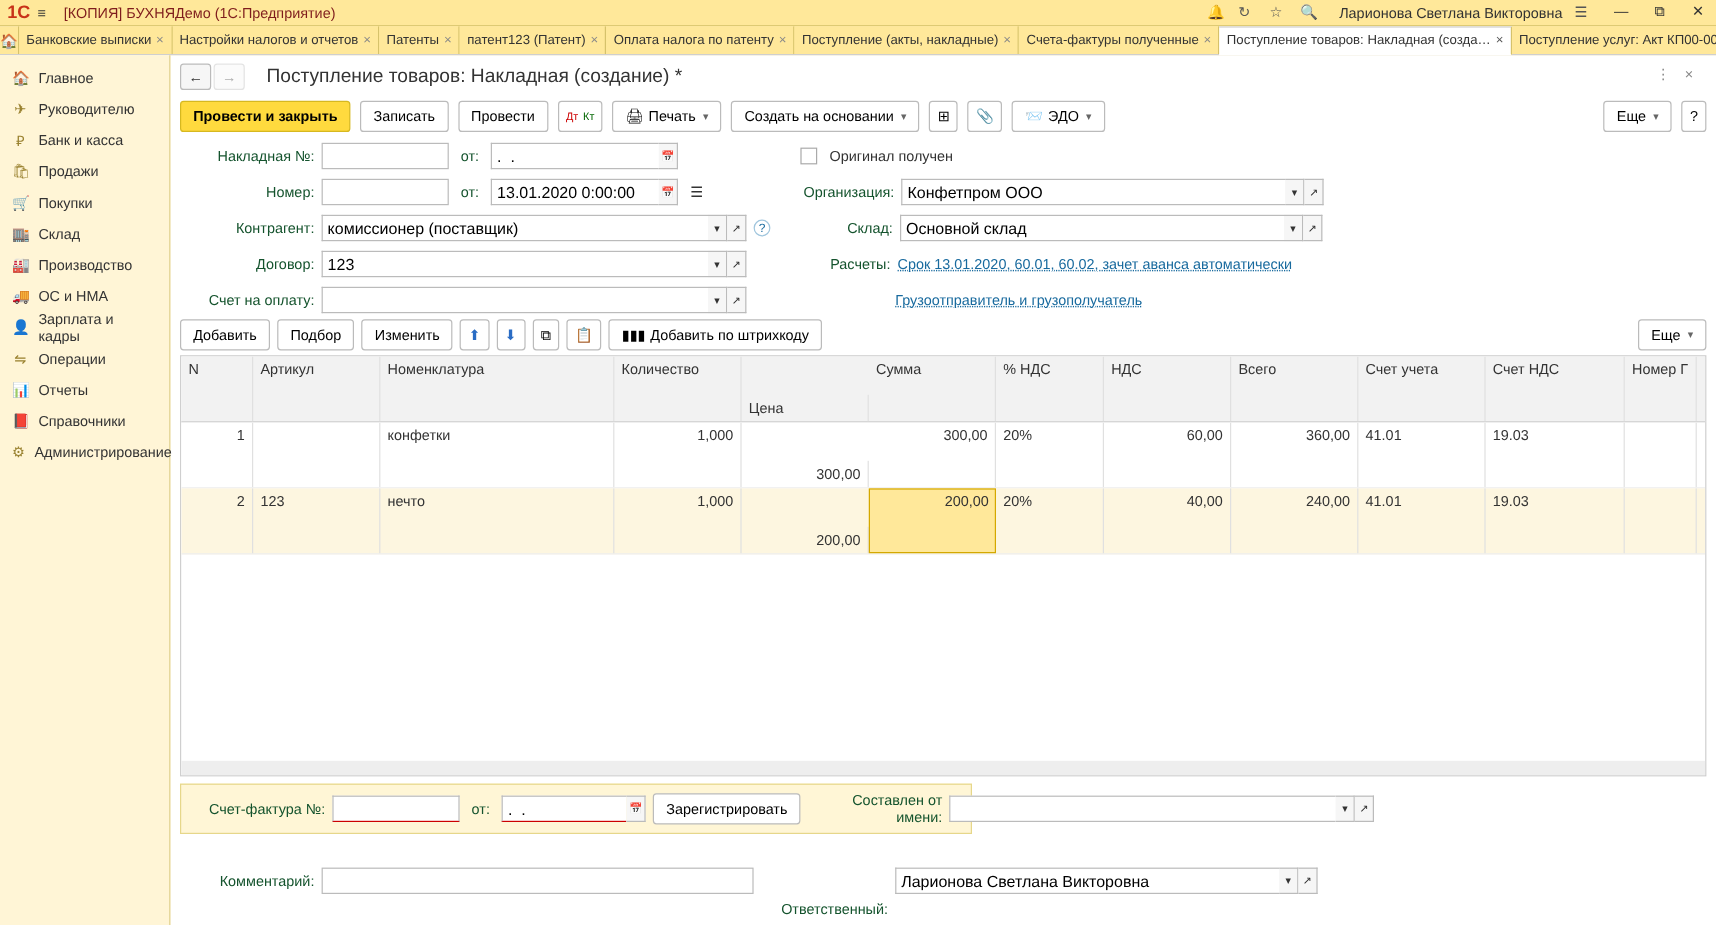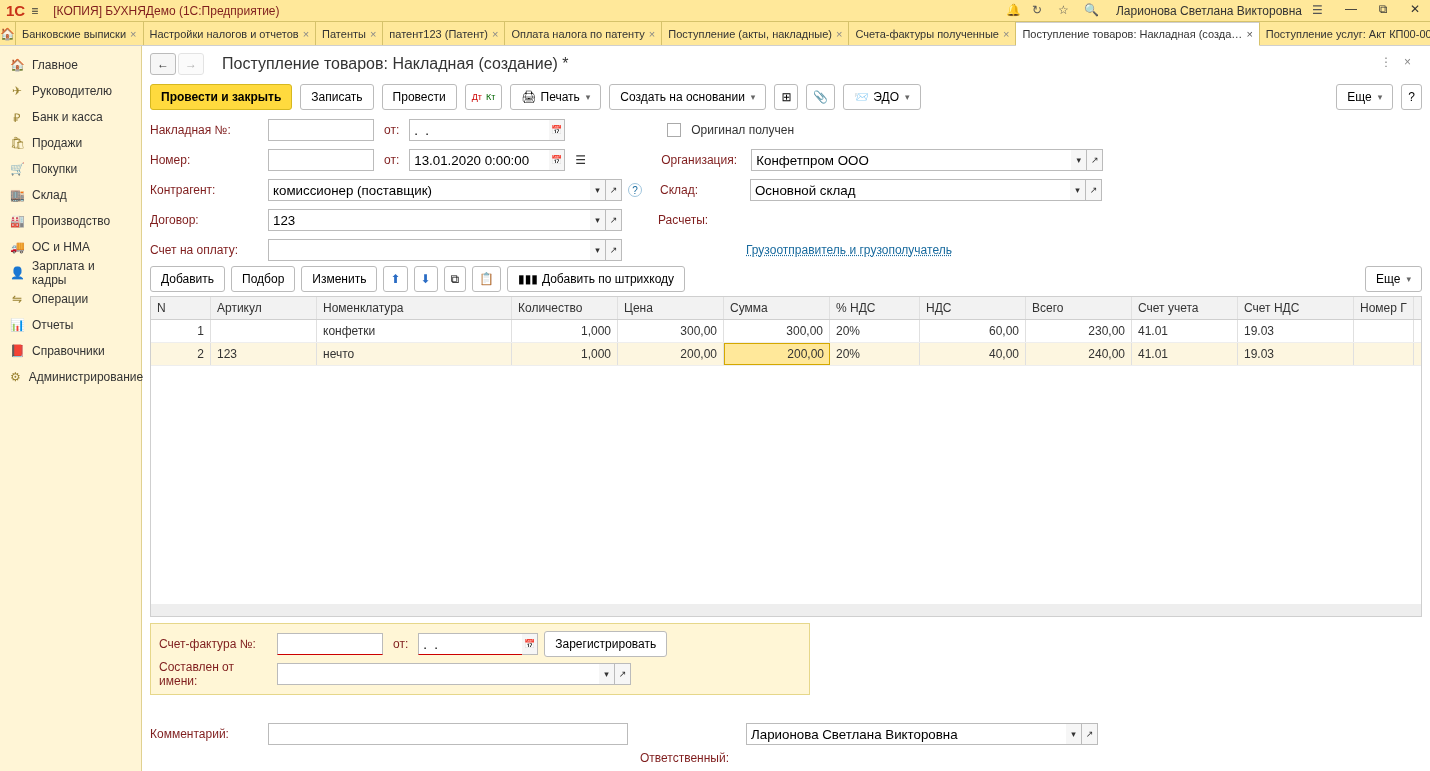--- a/index.html
+++ b/index.html
@@ -45,21 +45,21 @@
 .toolbar { display: flex; align-items: center; gap: 8px; padding: 4px 0 8px 0; }
 .btn { height: 26px; padding: 0 10px; border: 1px solid #bbb; background: #fff; border-radius: 3px; cursor: pointer; display: inline-flex; align-items: center; gap:4px; font-size:12px;}
 .btn.primary { background: #ffda3e; border-color:#d6b820; font-weight:bold;}
 .btn.icon-only { padding: 0 6px; }
 .btn .caret{ font-size:9px; color:#666; margin-left:2px;}
 .toolbar .sp{ flex:1;}
 
 
 .form-area { display:flex; flex-direction:column; gap:6px; }
 .fr { display:flex; align-items:center; height:24px; gap:6px;}
-.lbl { width: 112px; color:#7f1d1d; text-align:left;}
+.lbl { width: 112px; color:#14532d; text-align:right;}
 .lbl.sm{ width:auto; margin:0 4px; }
 .inp { height: 22px; border:1px solid #bbb; background:#fff; padding:0 4px; }
 .inp.req{ border-bottom:1px solid #c00;}
 .combo { display:flex; }
 .combo .inp{ border-right:none;}
 .cbtn{ width:16px; height:22px; border:1px solid #bbb; border-left:none; background:#f6f6f6; cursor:pointer; display:flex; align-items:center; justify-content:center; font-size:9px;}
 .chk{ width:14px; height:14px; border:1px solid #aaa; margin-right:4px; display:inline-block;}
 .link{ color:#186a9e; text-decoration:underline dotted; cursor:pointer;}
 .q-icon{ color:#186a9e; cursor:pointer; border:1px solid #9fc5dd; border-radius:50%; width:14px; height:14px; display:inline-flex; align-items:center; justify-content:center; font-size:10px;}
 
@@ -75,26 +75,26 @@
 .grow-row{ display:flex; border-bottom:1px solid #eee;}
 .grow-row.even{ background:#fff;}
 .grow-row.odd{ background:#fdf6e0;}
 .grow-row .gc.sel{ background:#ffe89a; border:1px solid #d4a800; padding:3px 5px;}
 .num{ text-align:right;}
 .grid-body{ flex:1; overflow:auto;}
 .hscroll{ height:12px; background:#eee;}
 
 
 .totals{ display:flex; justify-content:flex-end; gap:20px; padding:8px 4px 4px 4px; align-items:center;}
-.sf-box{ background:#fff6d6; border:1px solid #e6d78a; padding:8px; display:flex; flex-direction:column; gap:6px; width:660px;}
+.sf-box{ background:#fff6d6; border:1px solid #e6d78a; padding:8px; display:flex; flex-direction:row; gap:6px; width:660px;}
 .bottom-row{ display:flex; gap:10px;}
 .footer{ padding:8px 0 6px 0; display:flex; align-items:center; gap:6px;}
 
 
-.c-n{width:60px;} .c-art{width:106px;} .c-nom{width:195px;} .c-qty{width:106px;} .c-price{width:106px;} .c-sum{width:106px;} .c-vatp{width:90px;} .c-vat{width:106px;} .c-tot{width:106px;} .c-acc{width:106px;} .c-vacc{width:116px;} .c-gt{width:60px;}
+.c-n{width:60px;} .c-art{width:106px;} .c-nom{width:195px;} .c-qty{width:106px;} .c-price{width:106px;margin-top:32px;} .c-sum{width:106px;} .c-vatp{width:90px;} .c-vat{width:106px;} .c-tot{width:106px;} .c-acc{width:106px;} .c-vacc{width:116px;} .c-gt{width:60px;}
 </style>
 </head>
 <body>
 
 <div class="titlebar">
   <span class="logo">1C</span>
   <span class="burger">≡</span>
   <span class="title">[КОПИЯ] БУХНЯДемо  (1С:Предприятие)</span>
   <span class="spacer"></span>
   <div class="tb-icons">
@@ -300,20 +300,21 @@
 
       <div class="fr">
         <span class="lbl">Договор:</span>
         <div class="combo">
             <input class="inp" style="width: 322px;" value="123">
             <div class="cbtn">▾</div>
             <div class="cbtn">↗</div>
           </div>
         <span style="width:24px;"></span>
         <span class="lbl" style="width:84px">Расчеты:</span>
+        <span class="link">Срок 13.01.2020, 60.01, 60.02, зачет аванса автоматически</span>
       </div>
 
       <div class="fr">
         <span class="lbl">Счет на оплату:</span>
         <div class="combo">
             <input class="inp" style="width: 322px;" value="">
             <div class="cbtn">▾</div>
             <div class="cbtn">↗</div>
           </div>
         <span style="width:112px;"></span>
@@ -359,21 +360,21 @@
       <div class="grid-body">
         <div class="grow-row even">
           <div class="gc c-n num">1</div>
           <div class="gc c-art"></div>
           <div class="gc c-nom">конфетки</div>
           <div class="gc c-qty num">1,000</div>
           <div class="gc c-price num">300,00</div>
           <div class="gc c-sum num">300,00</div>
           <div class="gc c-vatp">20%</div>
           <div class="gc c-vat num">60,00</div>
-          <div class="gc c-tot num">230,00</div>
+          <div class="gc c-tot num">360,00</div>
           <div class="gc c-acc">41.01</div>
           <div class="gc c-vacc">19.03</div>
           <div class="gc c-gt"></div>
         </div>
         <div class="grow-row odd">
           <div class="gc c-n num">2</div>
           <div class="gc c-art">123</div>
           <div class="gc c-nom">нечто</div>
           <div class="gc c-qty num">1,000</div>
           <div class="gc c-price num">200,00</div>

